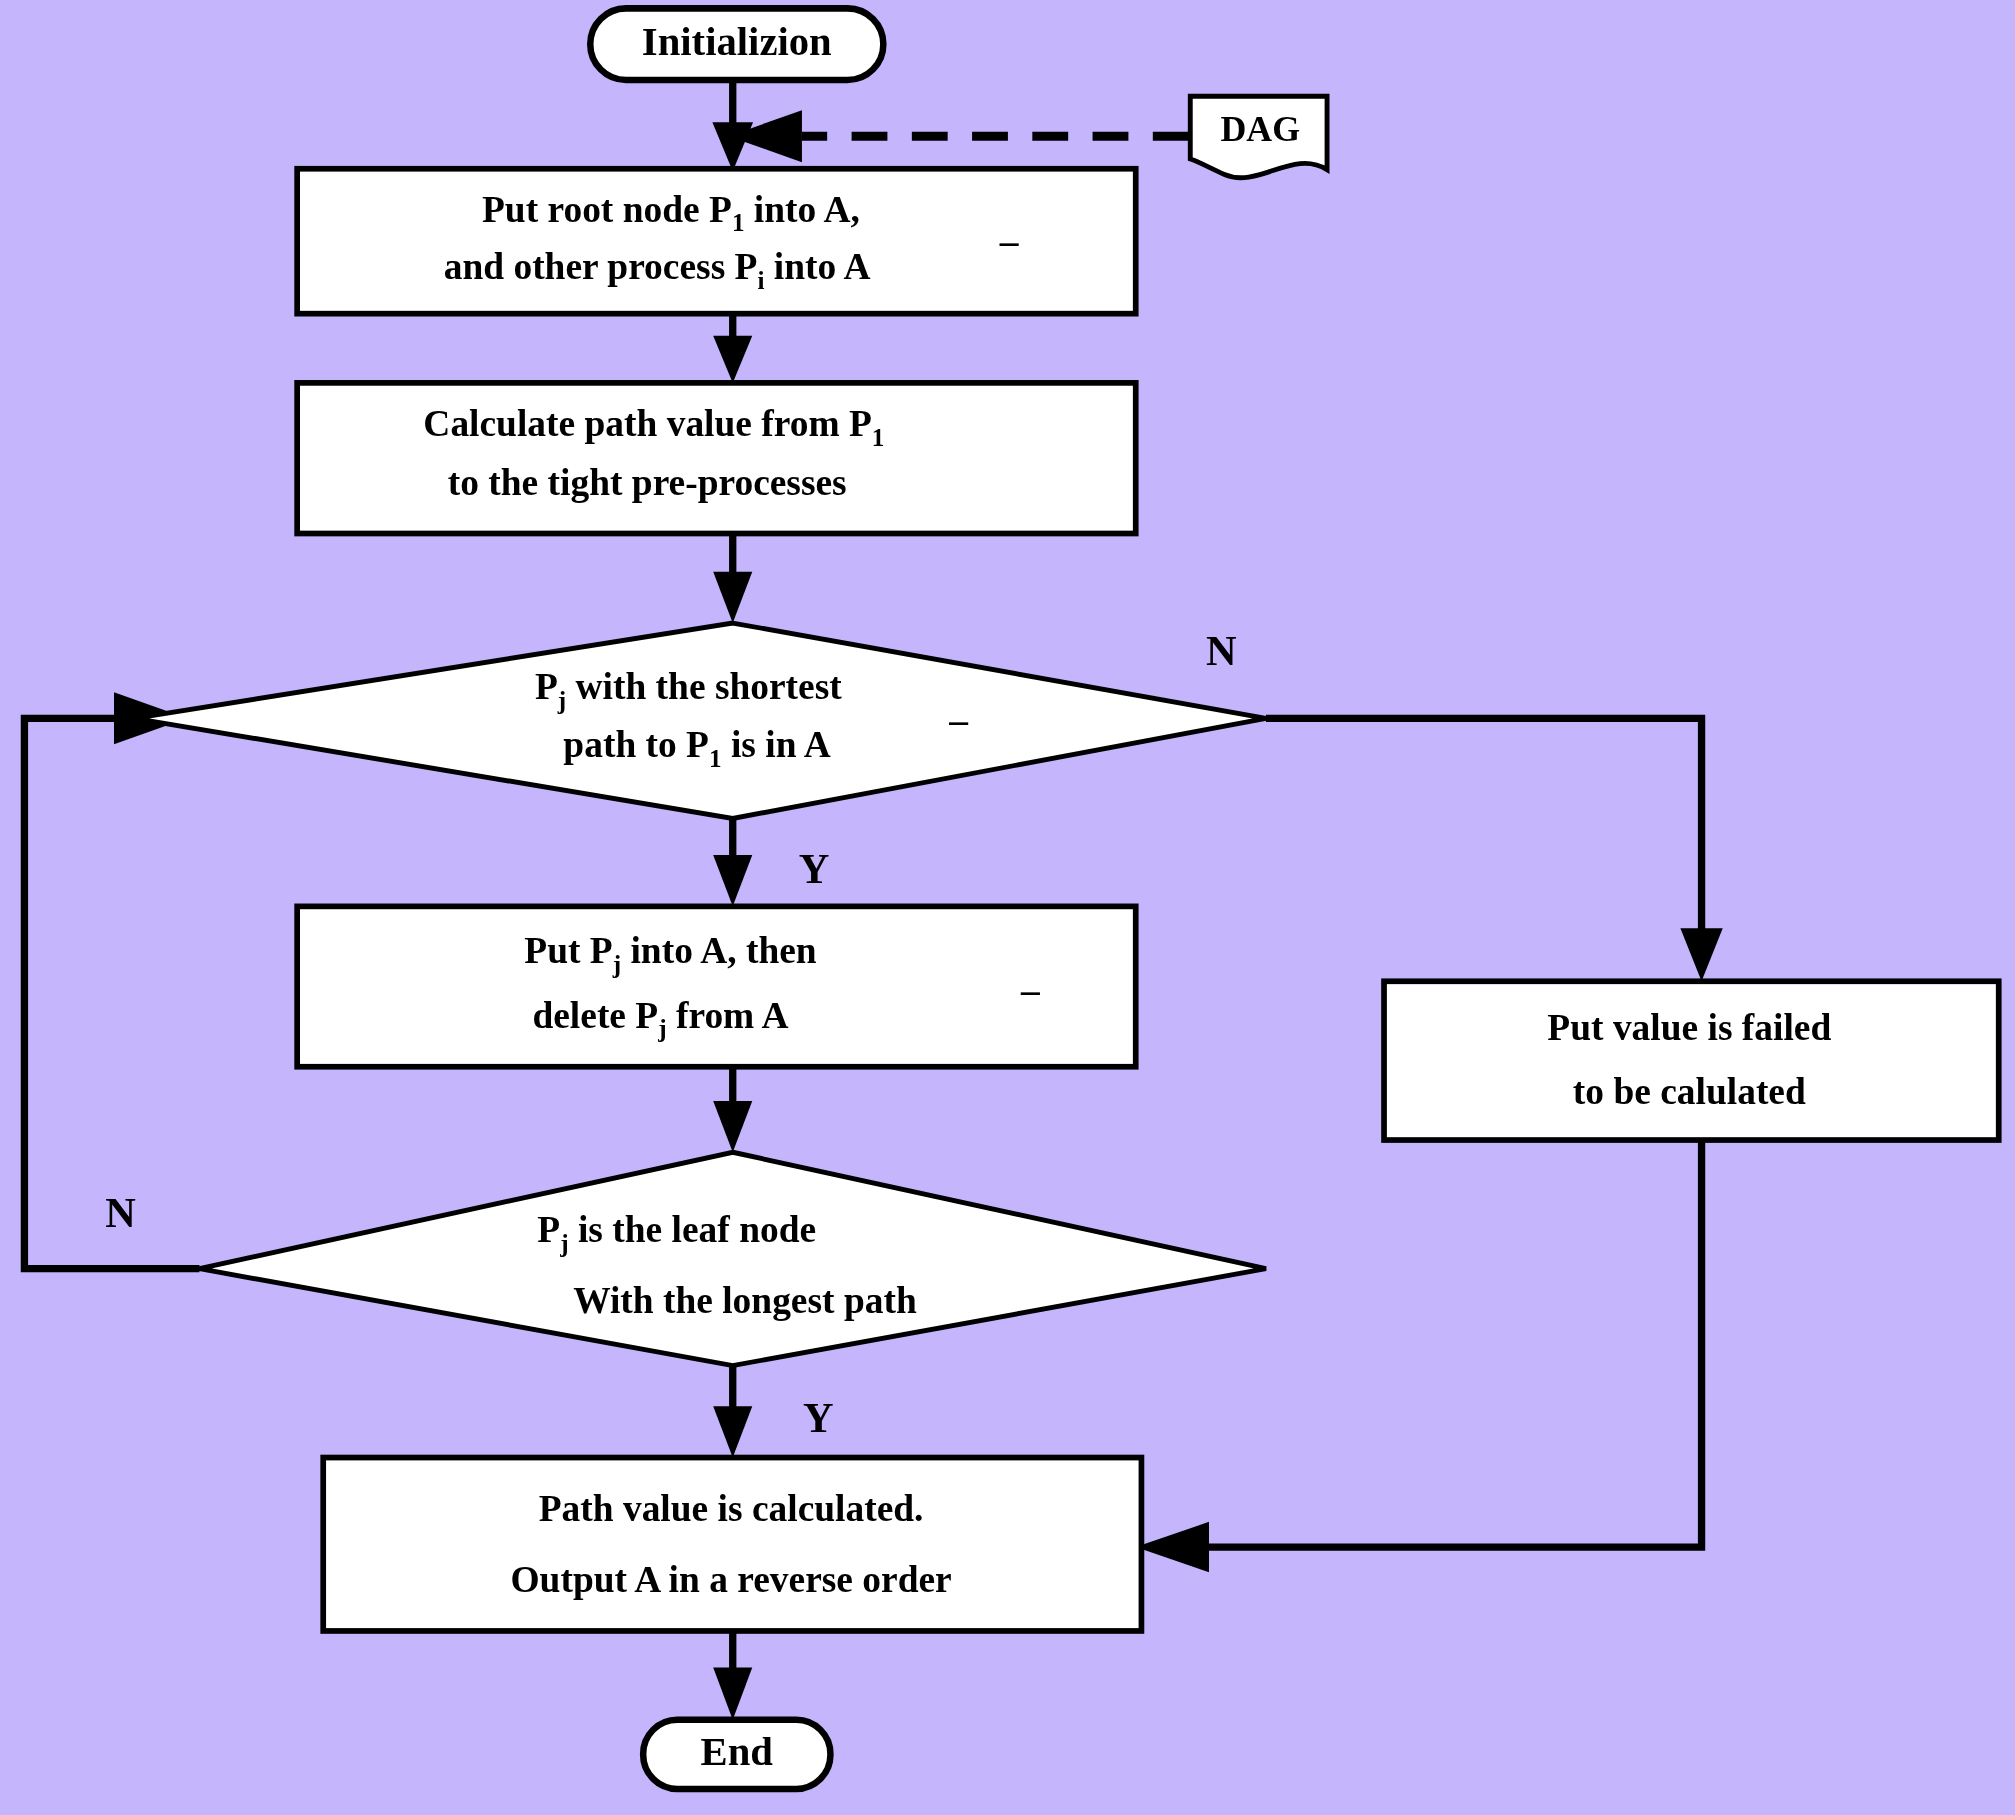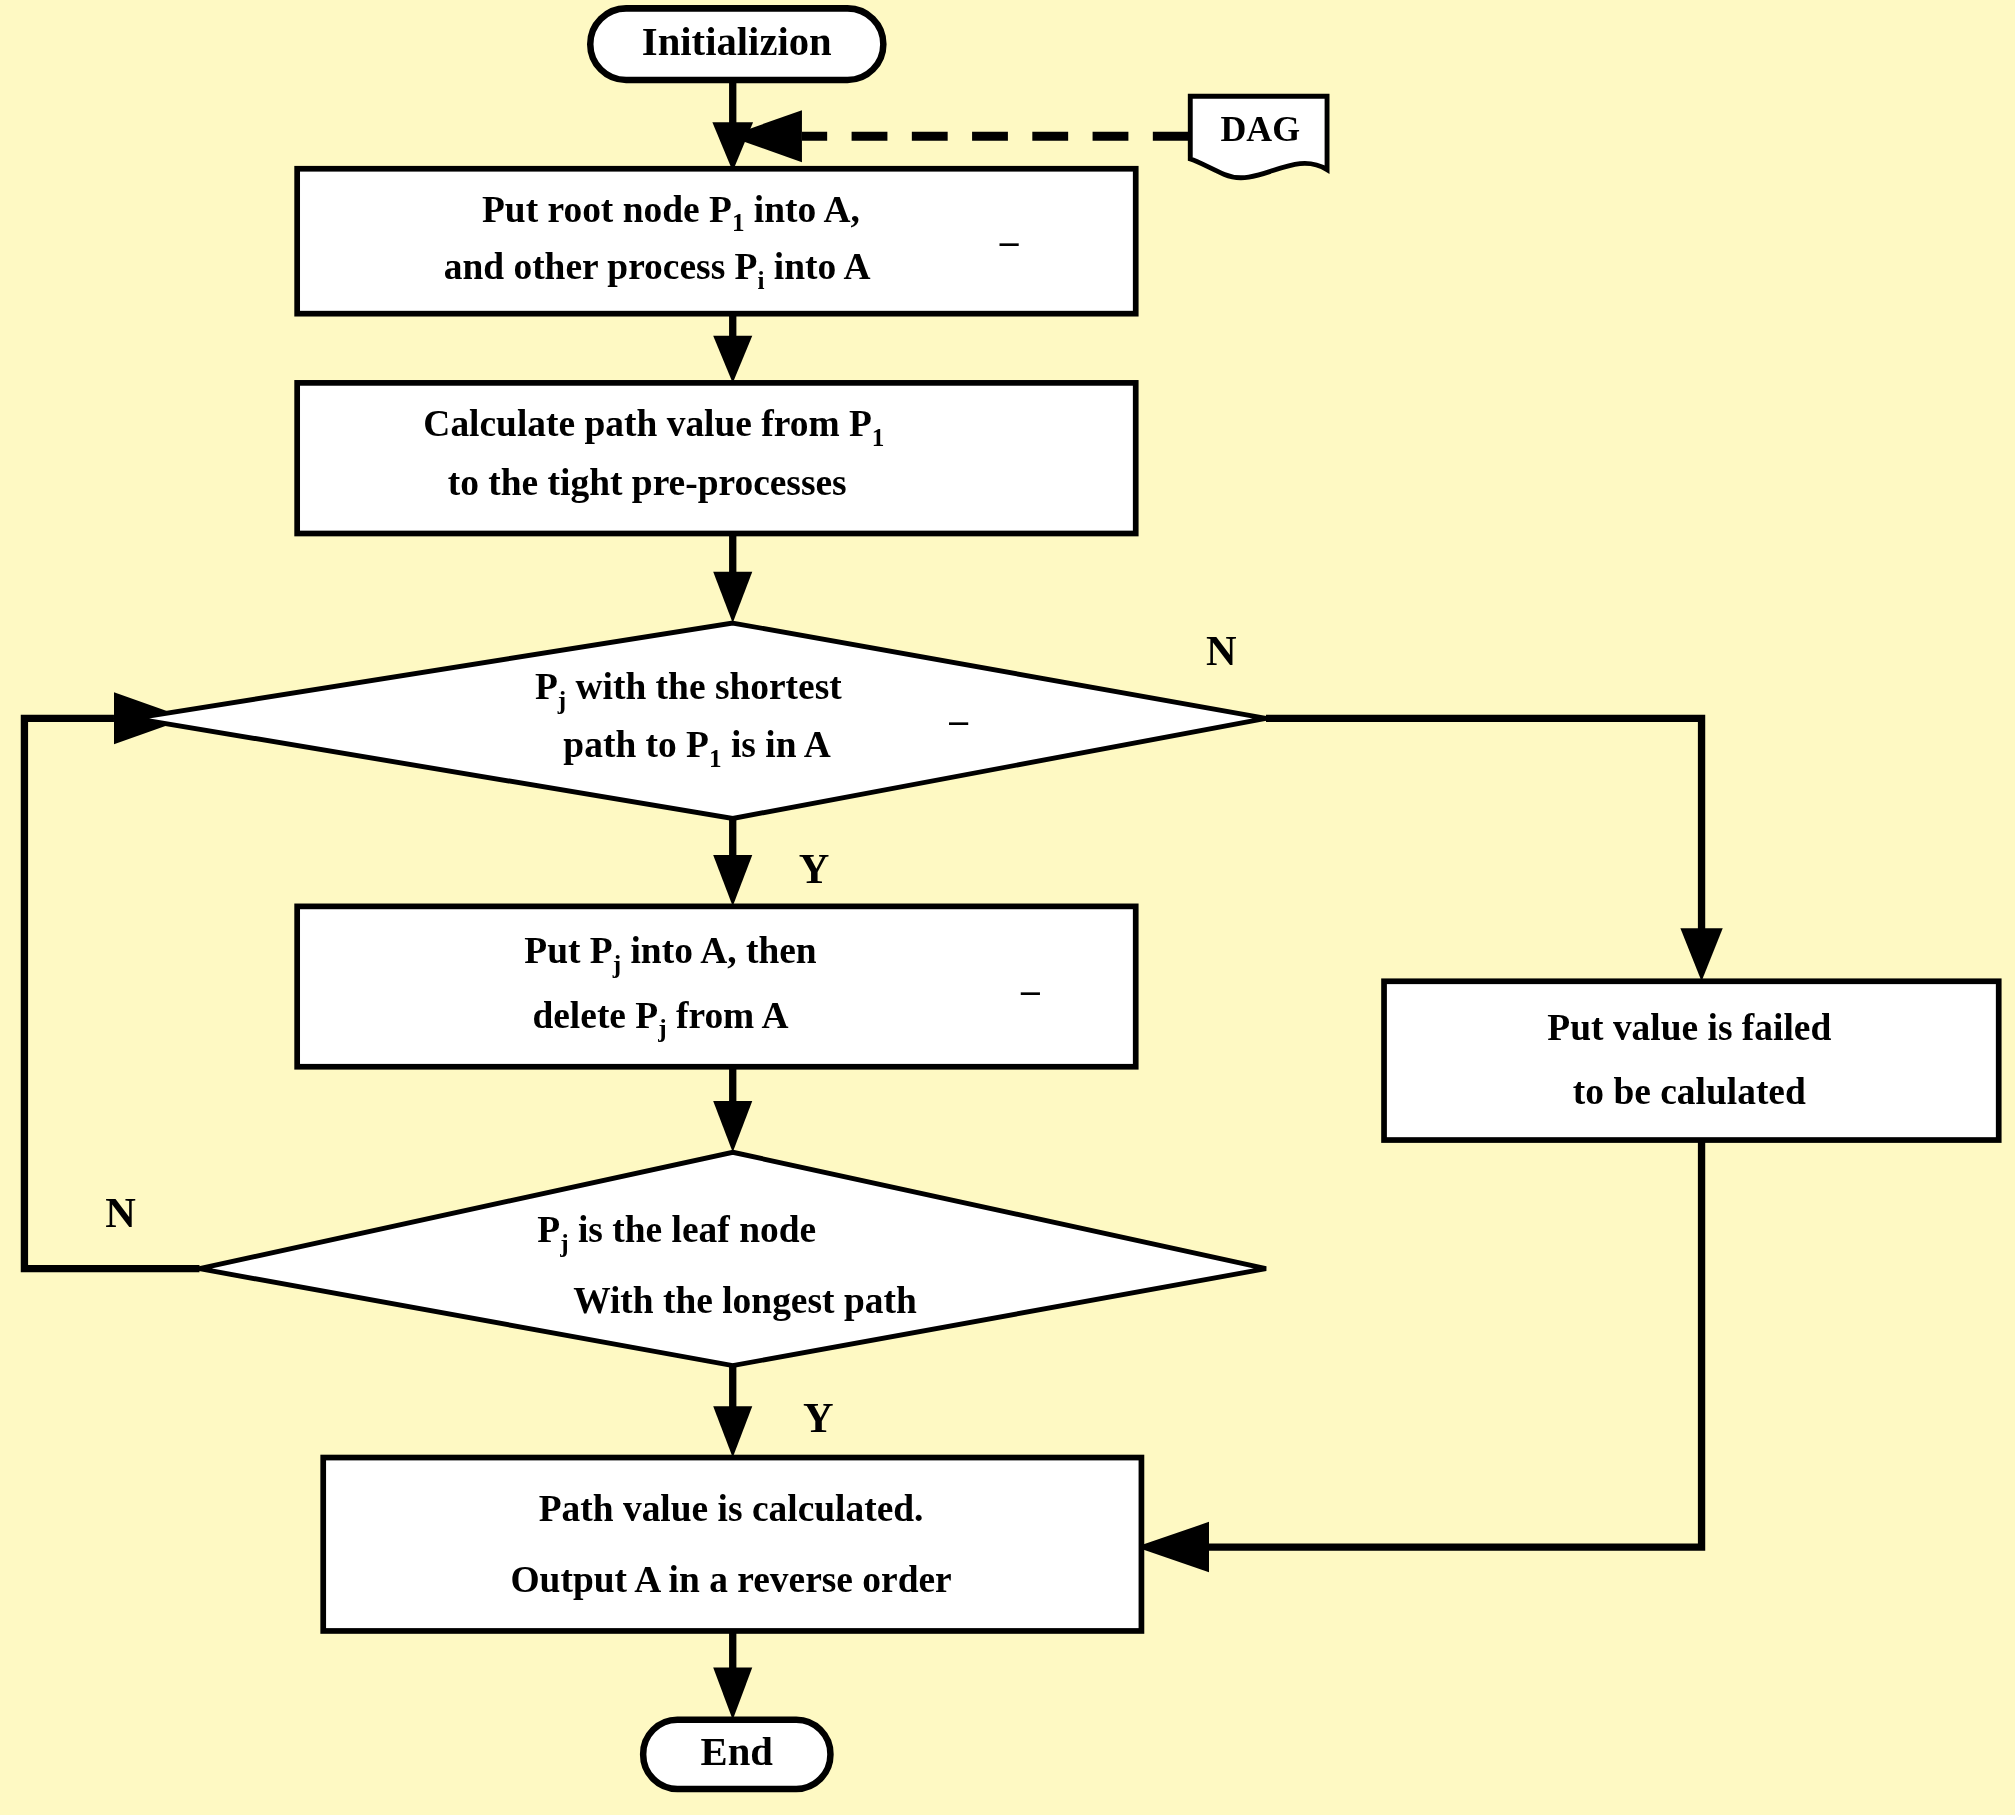--- a/index.html
+++ b/index.html
@@ -7,21 +7,21 @@
     padding: 0;
     background: #ffffff;
   }
   body {
     font-family: "Liberation Serif", "DejaVu Serif", serif;
   }
   #flowchart-root {
     position: relative;
     width: 2015px;
     height: 1816px;
-    background: #fef9c3;
+    background: #c4b5fd;
     overflow: hidden;
   }
   svg#flow-svg {
     position: absolute;
     top: 0;
     left: 0;
     width: 2015px;
     height: 1816px;
     display: block;
   }

